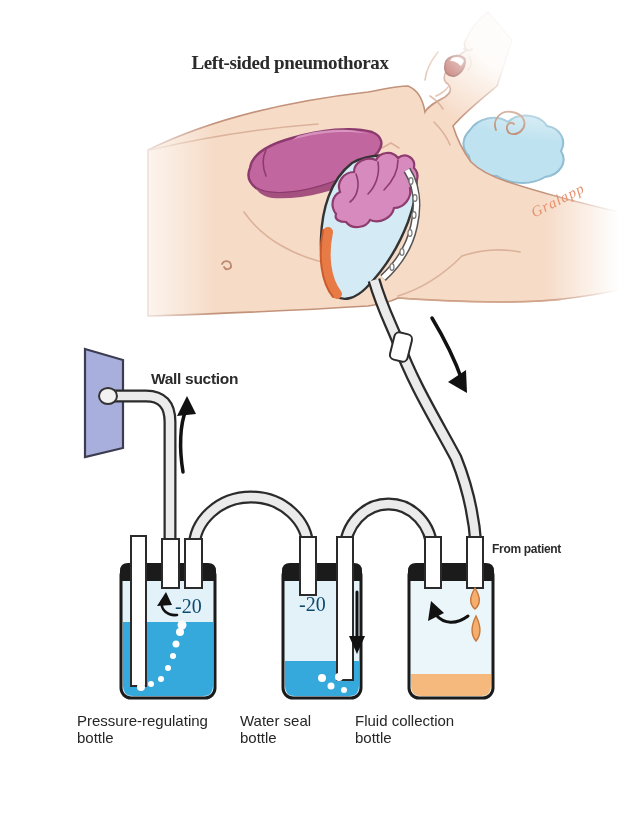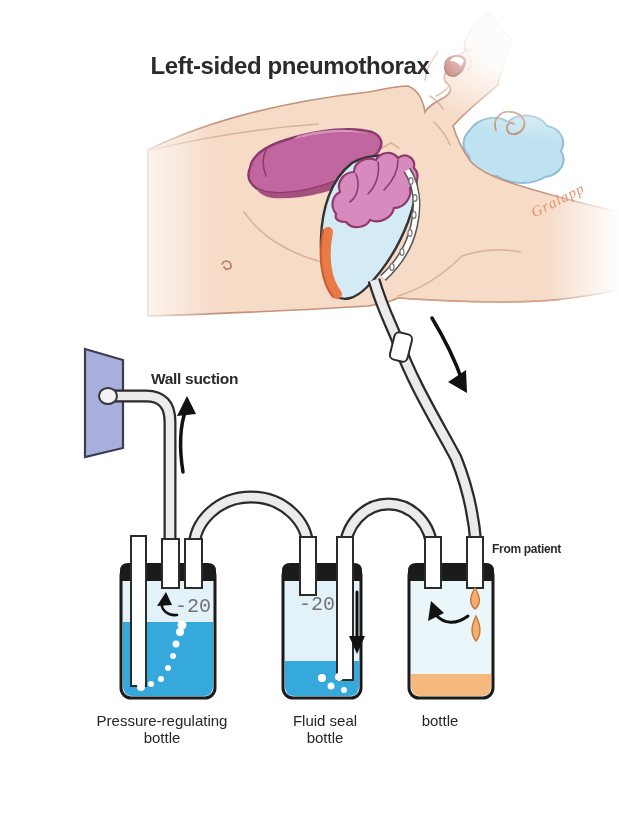--- a/index.html
+++ b/index.html
@@ -4,29 +4,29 @@
 <style>
   html,body{margin:0;padding:0;background:#fff;}
   .canvas{
     position:relative;width:619px;height:833px;background:#ffffff;overflow:hidden;
     font-family:"Liberation Sans",sans-serif;color:#2b2b2b;
   }
   svg{position:absolute;left:0;top:0;}
   .label{position:absolute;color:#2b2b2b;white-space:nowrap;}
   .title{
     left:130px;top:52px;width:320px;text-align:center;
-    font-size:24px;font-weight:bold;letter-spacing:-0.4px;
+    font-size:19px;font-weight:bold;letter-spacing:-0.4px;font-family:Liberation Serif, serif;
   }
   .wall-suction-label{left:133px;top:370px;font-size:15.5px;font-weight:bold;letter-spacing:-0.3px;margin-left:18px;}
   .from-patient-label{left:492px;top:542px;font-size:12px;font-weight:bold;letter-spacing:-0.3px;}
-  .bottle-label{position:absolute;top:712px;width:170px;text-align:center;font-size:15px;line-height:17px;color:#262626;}
+  .bottle-label{position:absolute;top:712px;width:170px;font-size:15px;line-height:17px;color:#262626;}
   .bottle-label-1{left:77px;}
   .bottle-label-2{left:240px;}
   .bottle-label-3{left:355px;}
-  .pressure-value{position:absolute;font-family:Liberation Mono, monospace;font-size:20px;color:#737373;}
+  .pressure-value{position:absolute;font-family:Liberation Serif, serif;font-size:20px;color:#0c4a6e;}
   .pressure-1{left:175px;top:595px;}
   .pressure-2{left:299px;top:593px;}
   .signature{
     left:508px;top:192px;width:100px;text-align:center;
     font-family:"Liberation Serif",serif;font-style:italic;font-size:15px;
     color:#e8906b;transform:rotate(-27deg);letter-spacing:1px;
   }
   
   .skin{fill:var(--skin);stroke:#c3927a;stroke-width:1.6;}
   .skin-line{stroke:#bd8b71;stroke-width:1.8;fill:none;stroke-linecap:round;}
@@ -254,20 +254,21 @@
 <div class="label signature">Gralapp</div>
 
 <div class="pressure-value pressure-1">-20</div>
 <div class="pressure-value pressure-2">-20</div>
 
 <div class="bottle-label bottle-label-1">
   <div>Pressure-regulating</div>
   <div>bottle</div>
 </div>
 <div class="bottle-label bottle-label-2">
-  <div>Fluid seal</div>
+  <div>Water seal</div>
   <div>bottle</div>
 </div>
 <div class="bottle-label bottle-label-3">
+  <div>Fluid collection</div>
   <div>bottle</div>
 </div>
 
 </div>
 
 </body></html>

